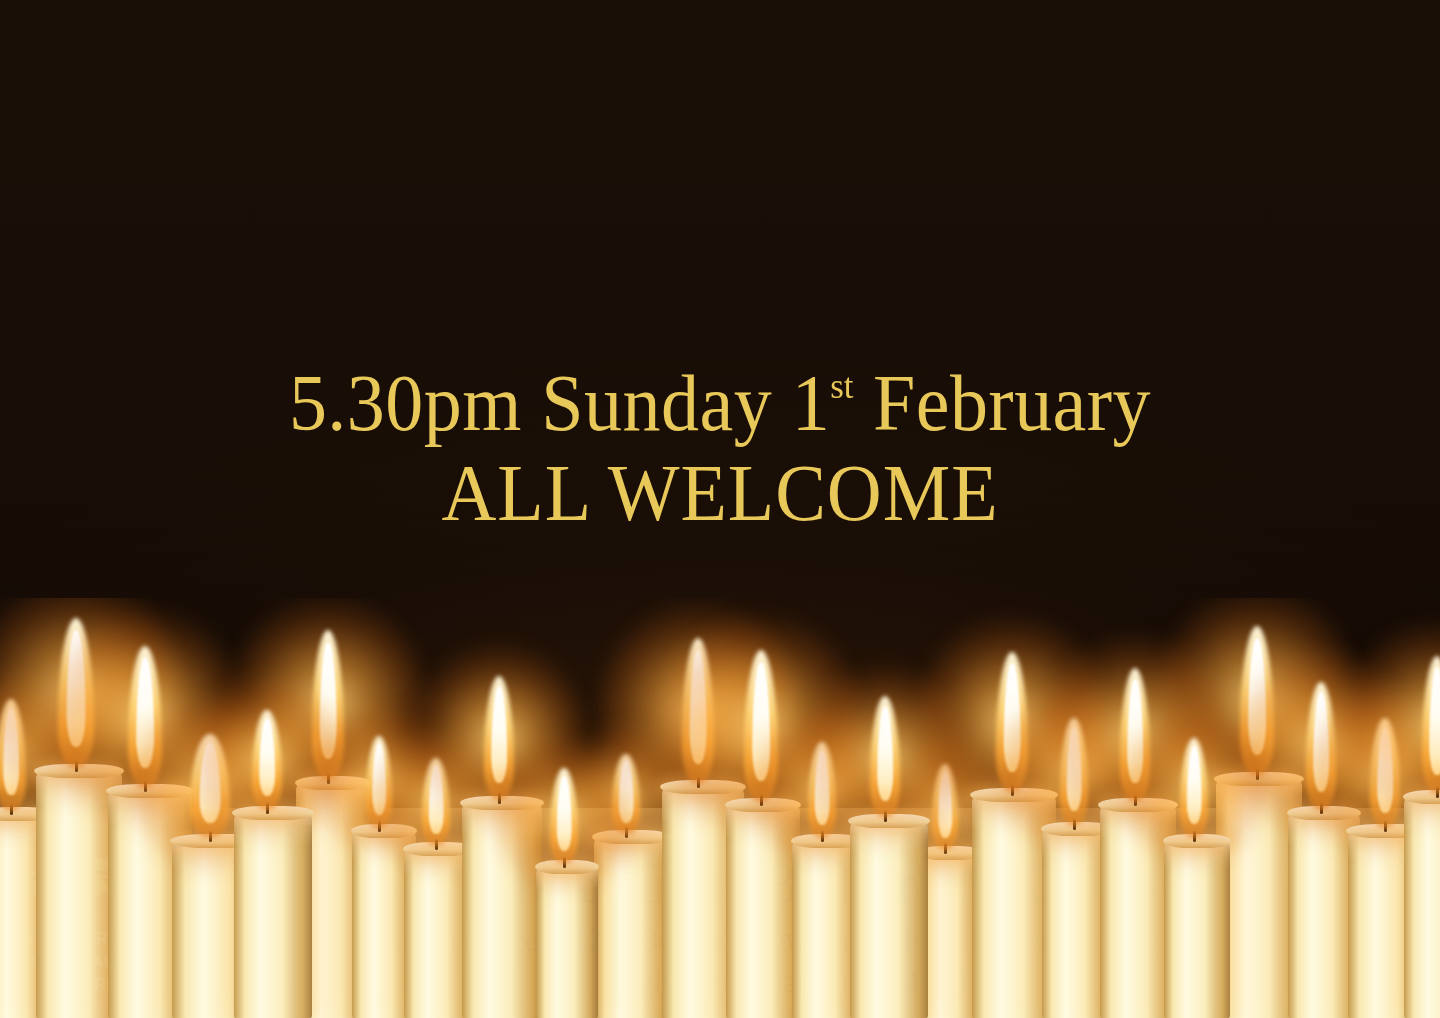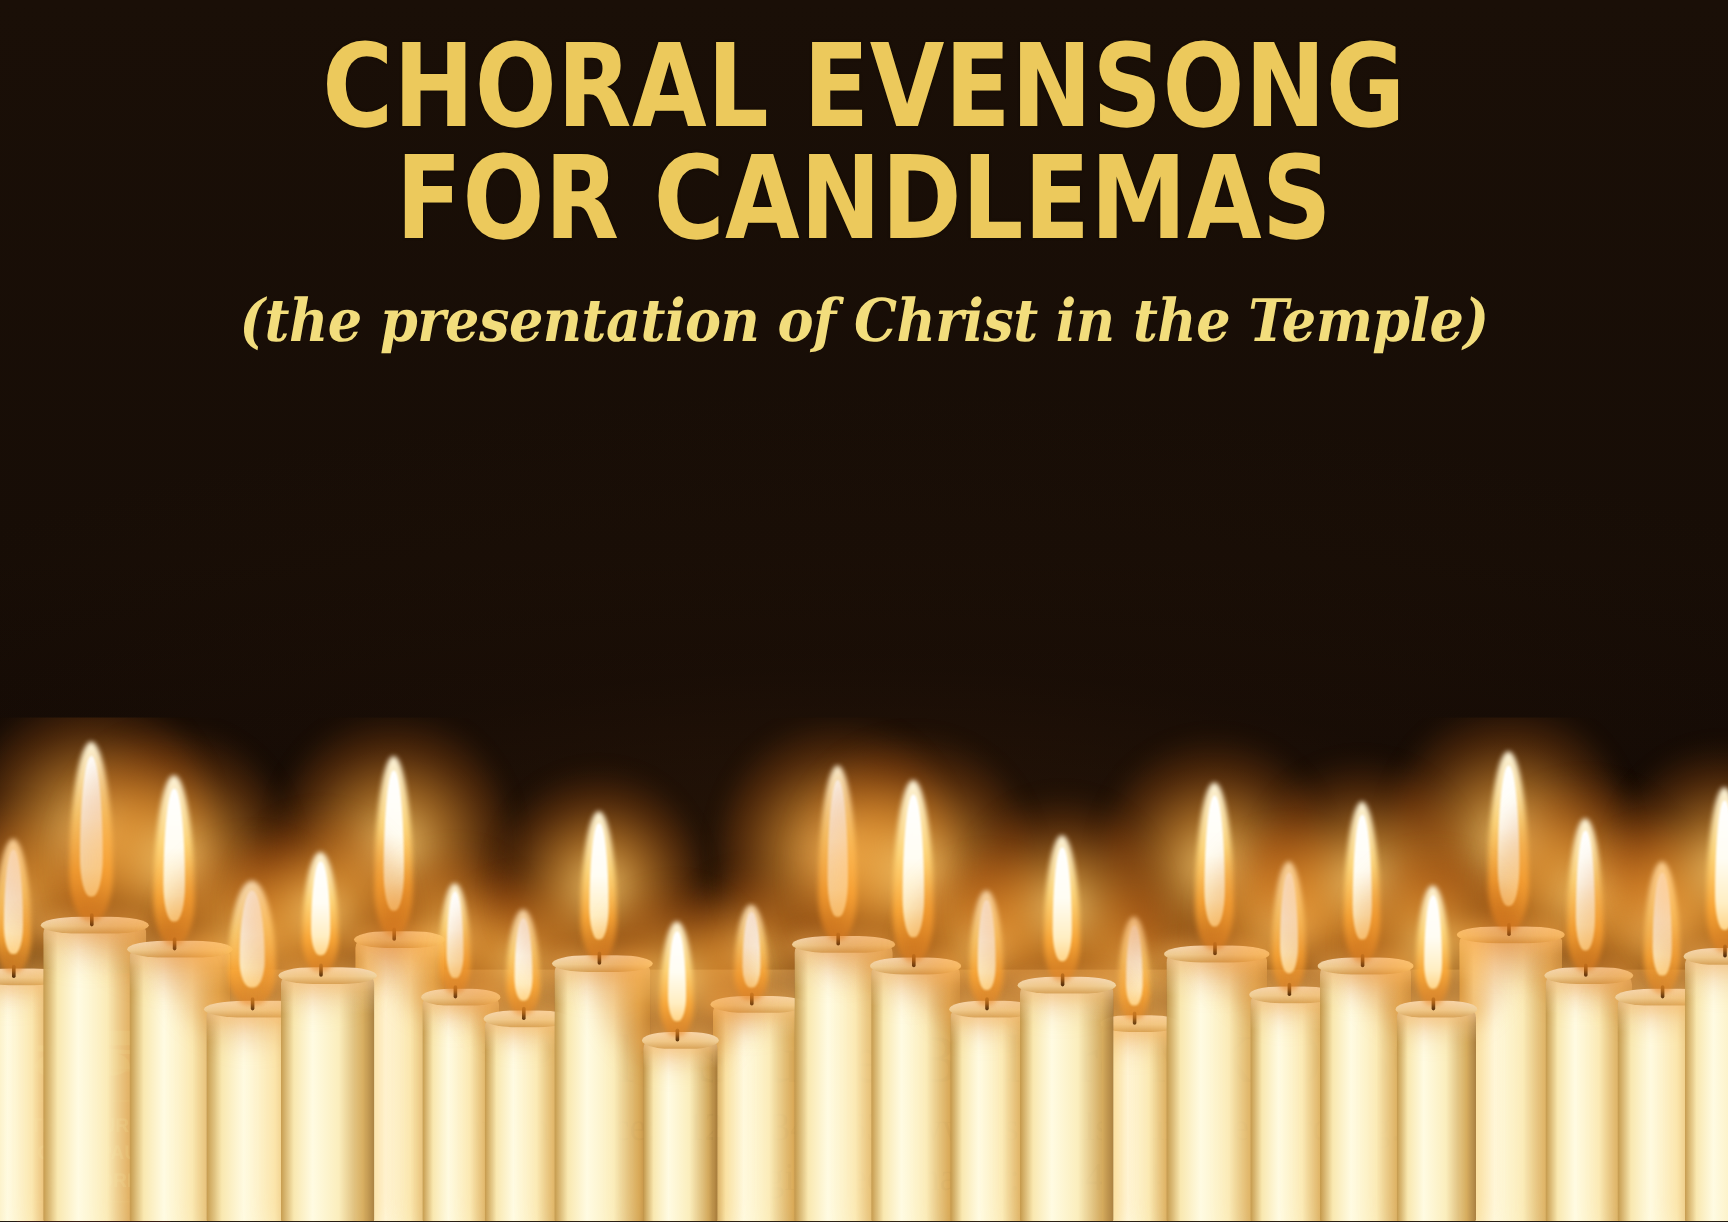--- a/index.html
+++ b/index.html
@@ -435,26 +435,25 @@
         <div class="flame" style="left: 18px; width: 30px; height: 138px; bottom: 224px;">
           <div class="halo" style="width: 184px; height: 211.6px;"></div>
           <div class="outer"></div>
           <div class="core"></div>
         </div>
       </div>
     </div>
 
   <div class="caption-band"></div>
 
-  <div class="head">
-    <div class="title-line">CHORAL EVENSONG</div>
-    <div class="title-line">FOR CANDLEMAS</div>
-    <div class="subtitle">(the presentation of Christ in the Temple)</div>
+
+  <div class="when">
+    <div class="line1"><span>5.30pm Sunday 1</span><sup>st</sup><span> February</span></div>
+    <div class="line2">ALL WELCOME</div>
   </div>
-
 
   <div class="footer">
     <div class="addr">St Paul’s Square, Bedford MK401SQ</div>
     <div class="contact">church office: 01234 340163 / www.stpaulschurchbedford.org.uk</div>
     <div class="charity">Registered Charity: 1134614</div>
   </div>
 
   <div class="logo">
     <div class="emblem">
       <svg viewBox="0 0 128 86" width="128" height="86" aria-hidden="true">

